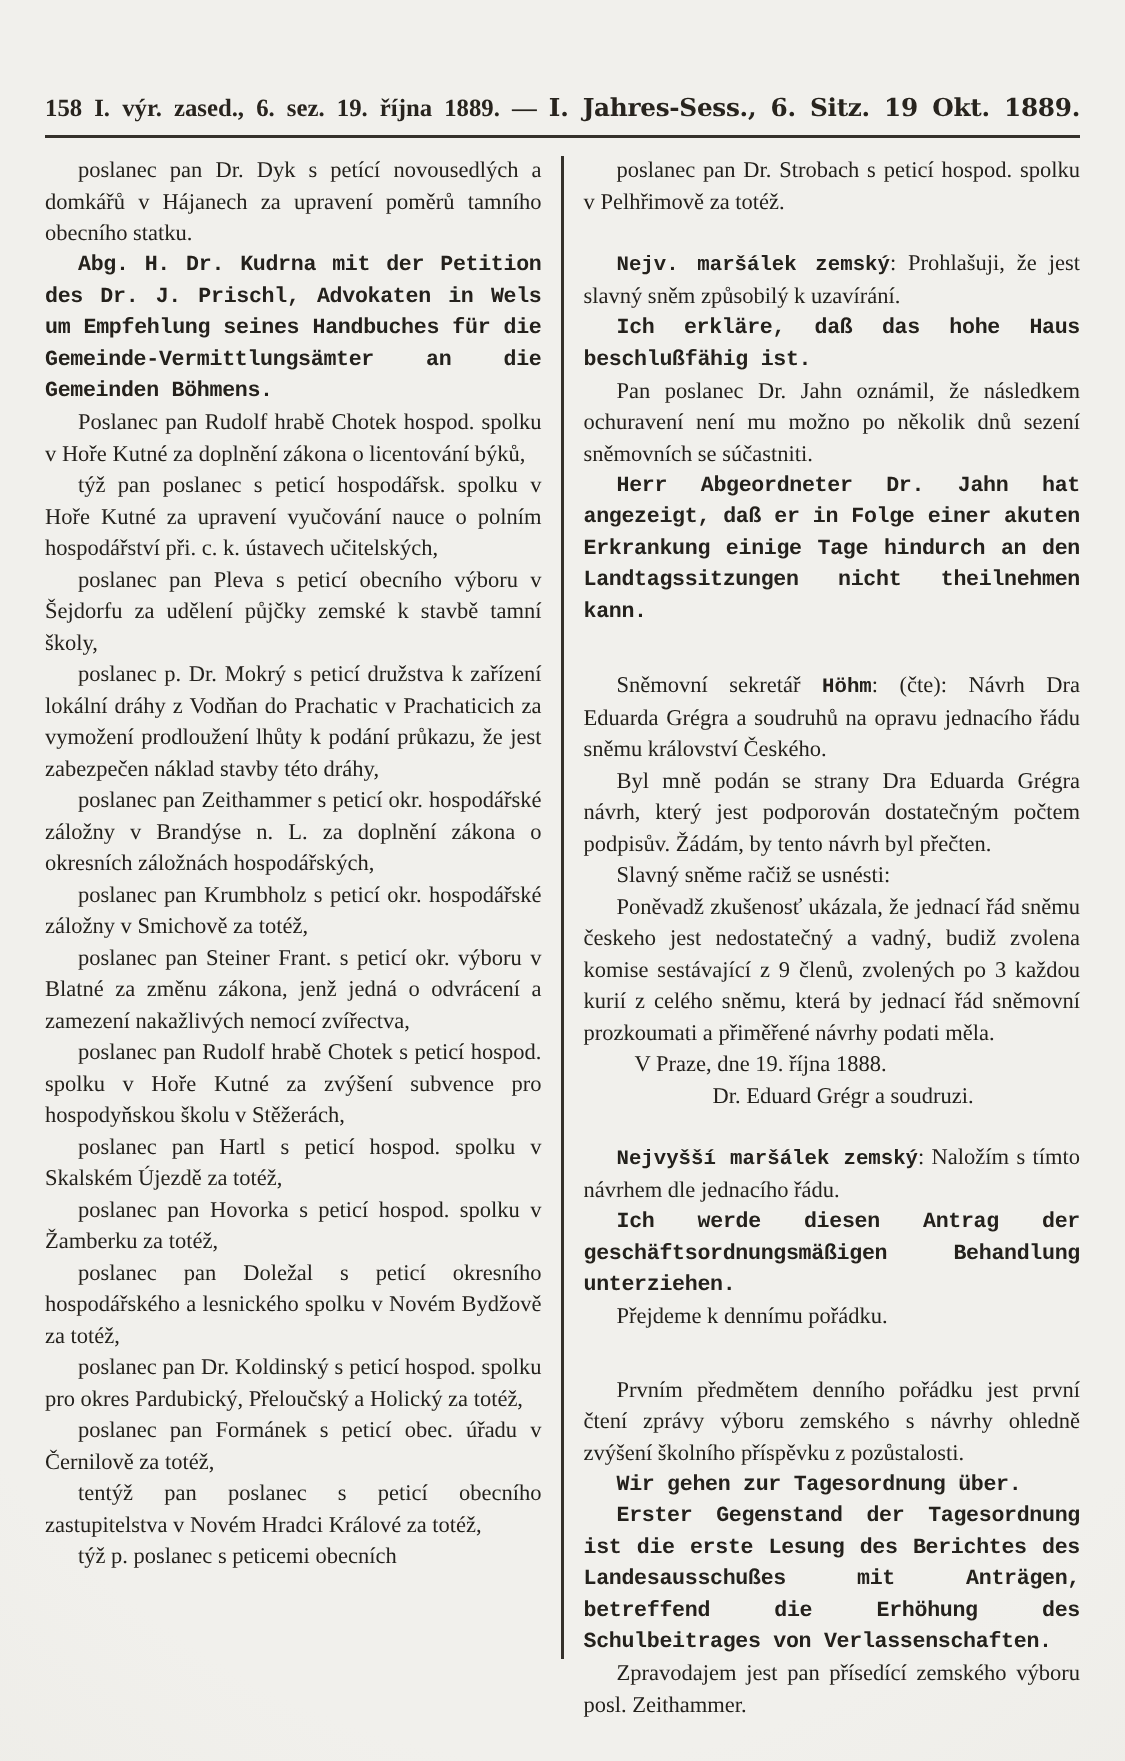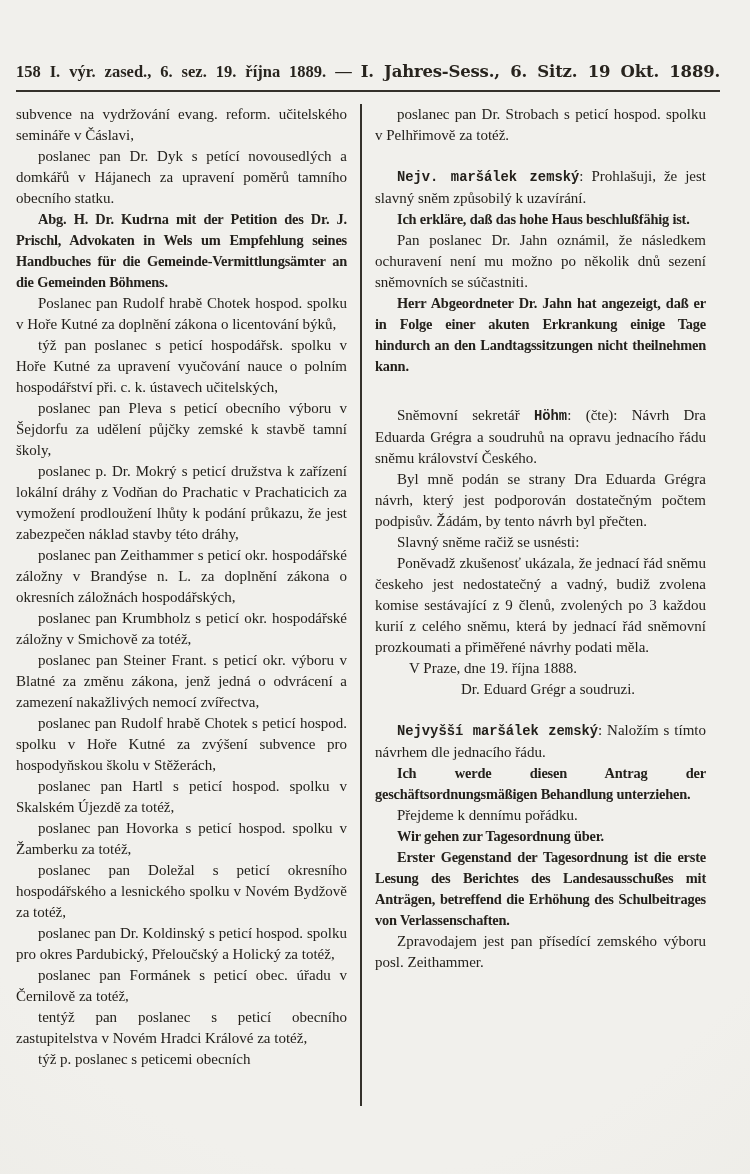--- a/index.html
+++ b/index.html
@@ -12,21 +12,21 @@
     width:750px;height:1174px;
     background:#d8d7d2;
     font-family:"Liberation Serif", serif;
   }
   .page{
     position:relative;
     width:750px;height:1174px;
     box-sizing:border-box;
     background:radial-gradient(ellipse 120% 100% at 50% 40%, var(--paper) 60%, #e9e8e2 100%);
     color:var(--ink);
-    padding:60px 30px 0 16px;
+    padding:60px 30px 0 30px;
     overflow:hidden;
   }
   
   .hdr{
     font-size:16.5px;
     line-height:24px;
     font-weight:700;
     color:#28241e;
     text-align:justify;
     text-align-last:justify;
@@ -64,21 +64,21 @@
     margin:0;
     text-indent:22px;
     text-align:justify;
     hyphens:auto;
   }
   .p.noind{text-indent:0;}
   .p.gap{margin-top:20px;}
   .p.gaplg{margin-top:28px;}
   
   .p.de{
-    font-family:Liberation Serif, serif;
+    font-family:Liberation Mono, monospace;
     font-weight:700;
     font-size:14.4px;
     letter-spacing:-0.2px;
   }
   
   .spk{
     font-family:Liberation Mono, monospace;
     font-weight:700;
     font-size:13.8px;
   }
@@ -94,21 +94,20 @@
     <span>158</span>
     <span>I. výr. zased., 6. sez. 19. října 1889.</span>
     <span>—</span>
     <span class="hde">I. Jahres-Sess., 6. Sitz. 19 Okt. 1889.</span>
   </div>
 
   <hr class="hdr-rule">
 
   <div class="cols">
     <div class="col">
-        <p class="p noind"><span>subvence na vydržování evang. reform. učitelského semináře v Čáslavi,</span></p>
         <p class="p"><span>poslanec pan Dr. Dyk s petící novousedlých a domkářů v Hájanech za upravení poměrů tamního obecního statku.</span></p>
         <p class="p de"><span>Abg. H. Dr. Kudrna mit der Petition des Dr. J. Prischl, Advokaten in Wels um Empfehlung seines Handbuches für die Gemeinde-Vermittlungsämter an die Gemeinden Böhmens.</span></p>
         <p class="p"><span>Poslanec pan Rudolf hrabě Chotek hospod. spolku v Hoře Kutné za doplnění zákona o licentování býků,</span></p>
         <p class="p"><span>týž pan poslanec s peticí hospodářsk. spolku v Hoře Kutné za upravení vyučování nauce o polním hospodářství při. c. k. ústavech učitelských,</span></p>
         <p class="p"><span>poslanec pan Pleva s peticí obecního výboru v Šejdorfu za udělení půjčky zemské k stavbě tamní školy,</span></p>
         <p class="p"><span>poslanec p. Dr. Mokrý s peticí družstva k zařízení lokální dráhy z Vodňan do Prachatic v Prachaticich za vymožení prodloužení lhůty k podání průkazu, že jest zabezpečen náklad stavby této dráhy,</span></p>
         <p class="p"><span>poslanec pan Zeithammer s peticí okr. hospodářské záložny v Brandýse n. L. za doplnění zákona o okresních záložnách hospodářských,</span></p>
         <p class="p"><span>poslanec pan Krumbholz s peticí okr. hospodářské záložny v Smichově za totéž,</span></p>
         <p class="p"><span>poslanec pan Steiner Frant. s peticí okr. výboru v Blatné za změnu zákona, jenž jedná o odvrácení a zamezení nakažlivých nemocí zvířectva,</span></p>
         <p class="p"><span>poslanec pan Rudolf hrabě Chotek s peticí hospod. spolku v Hoře Kutné za zvýšení subvence pro hospodyňskou školu v Stěžerách,</span></p>
@@ -129,19 +128,20 @@
         <p class="p de"><span>Herr Abgeordneter Dr. Jahn hat angezeigt, daß er in Folge einer akuten Erkrankung einige Tage hindurch an den Landtagssitzungen nicht theilnehmen kann.</span></p>
         <p class="p gaplg"><span>Sněmovní sekretář </span><span class="spk">Höhm</span><span>: (čte): Návrh Dra Eduarda Grégra a soudruhů na opravu jednacího řádu sněmu království Českého.</span></p>
         <p class="p"><span>Byl mně podán se strany Dra Eduarda Grégra návrh, který jest podporován dostatečným počtem podpisův. Žádám, by tento návrh byl přečten.</span></p>
         <p class="p"><span>Slavný sněme račiž se usnésti:</span></p>
         <p class="p"><span>Poněvadž zkušenosť ukázala, že jednací řád sněmu českeho jest nedostatečný a vadný, budiž zvolena komise sestávající z 9 členů, zvolených po 3 každou kurií z celého sněmu, která by jednací řád sněmovní prozkoumati a přiměřené návrhy podati měla.</span></p>
         <p class="p date"><span>V Praze, dne 19. října 1888.</span></p>
         <p class="p sig"><span>Dr. Eduard Grégr a soudruzi.</span></p>
         <p class="p gap"><span class="spk">Nejvyšší maršálek zemský</span><span>: Naložím s tímto návrhem dle jednacího řádu.</span></p>
         <p class="p de"><span>Ich werde diesen Antrag der geschäftsordnungsmäßigen Behandlung unterziehen.</span></p>
         <p class="p"><span>Přejdeme k dennímu pořádku.</span></p>
+        <p class="p gaplg"><span>Prvním předmětem denního pořádku jest první čtení zprávy výboru zemského s návrhy ohledně zvýšení školního příspěvku z pozůstalosti.</span></p>
         <p class="p de"><span>Wir gehen zur Tagesordnung über.</span></p>
         <p class="p de"><span>Erster Gegenstand der Tagesordnung ist die erste Lesung des Berichtes des Landesausschußes mit Anträgen, betreffend die Erhöhung des Schulbeitrages von Verlassenschaften.</span></p>
         <p class="p"><span>Zpravodajem jest pan přísedící zemského výboru posl. Zeithammer.</span></p>
       </div>
   </div>
 
 </div>
 
 </body></html>

